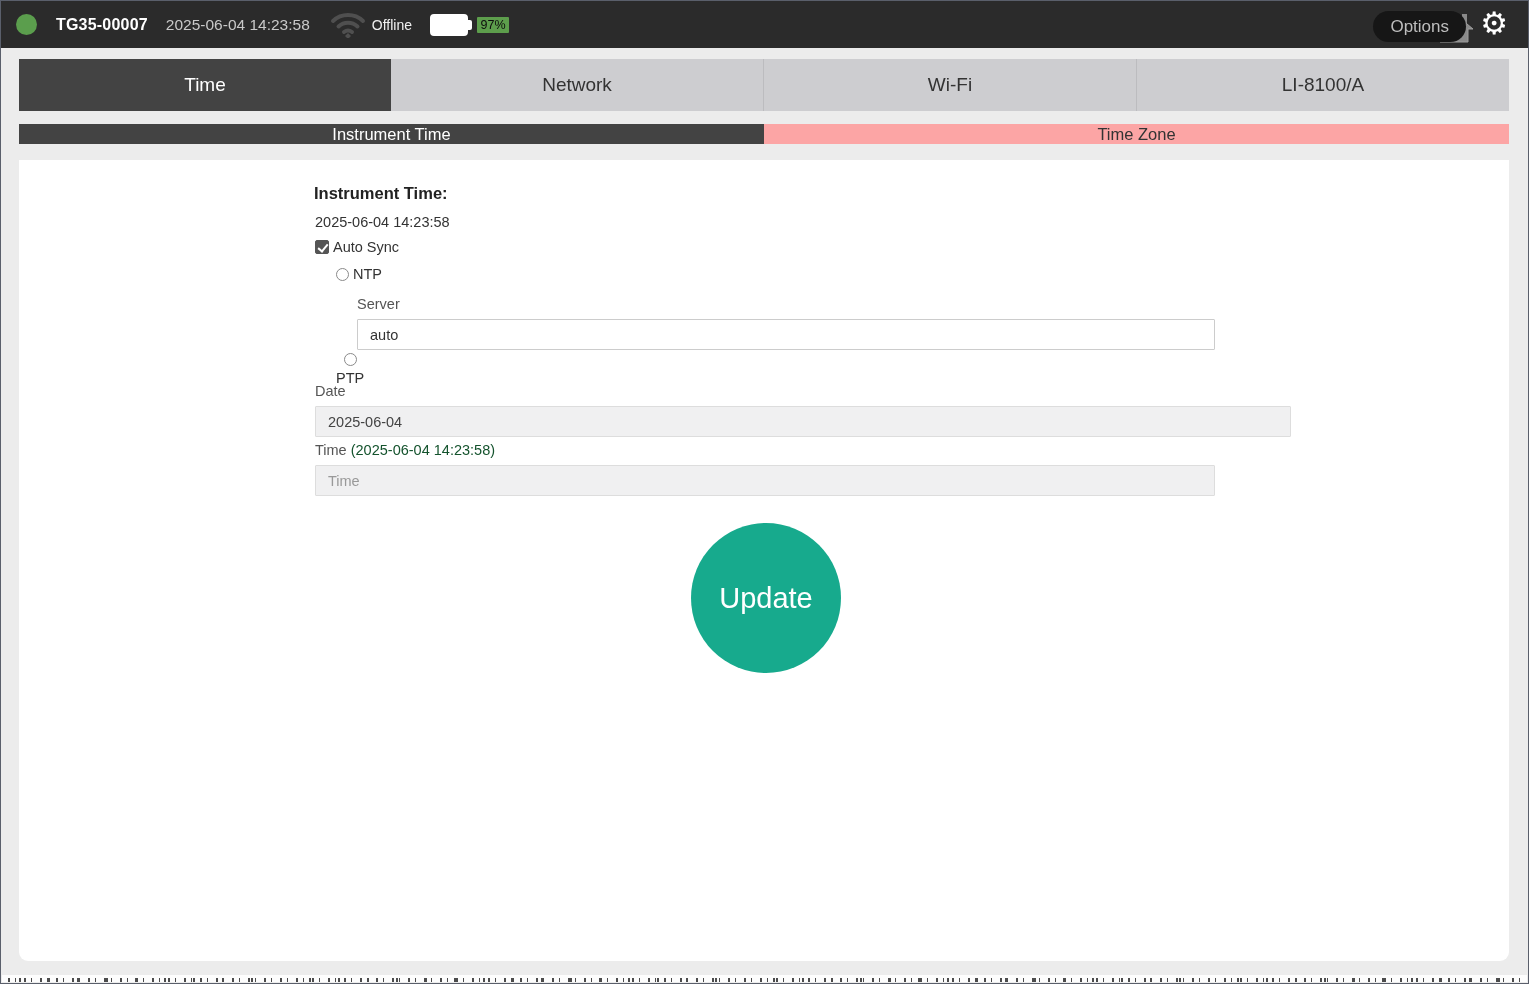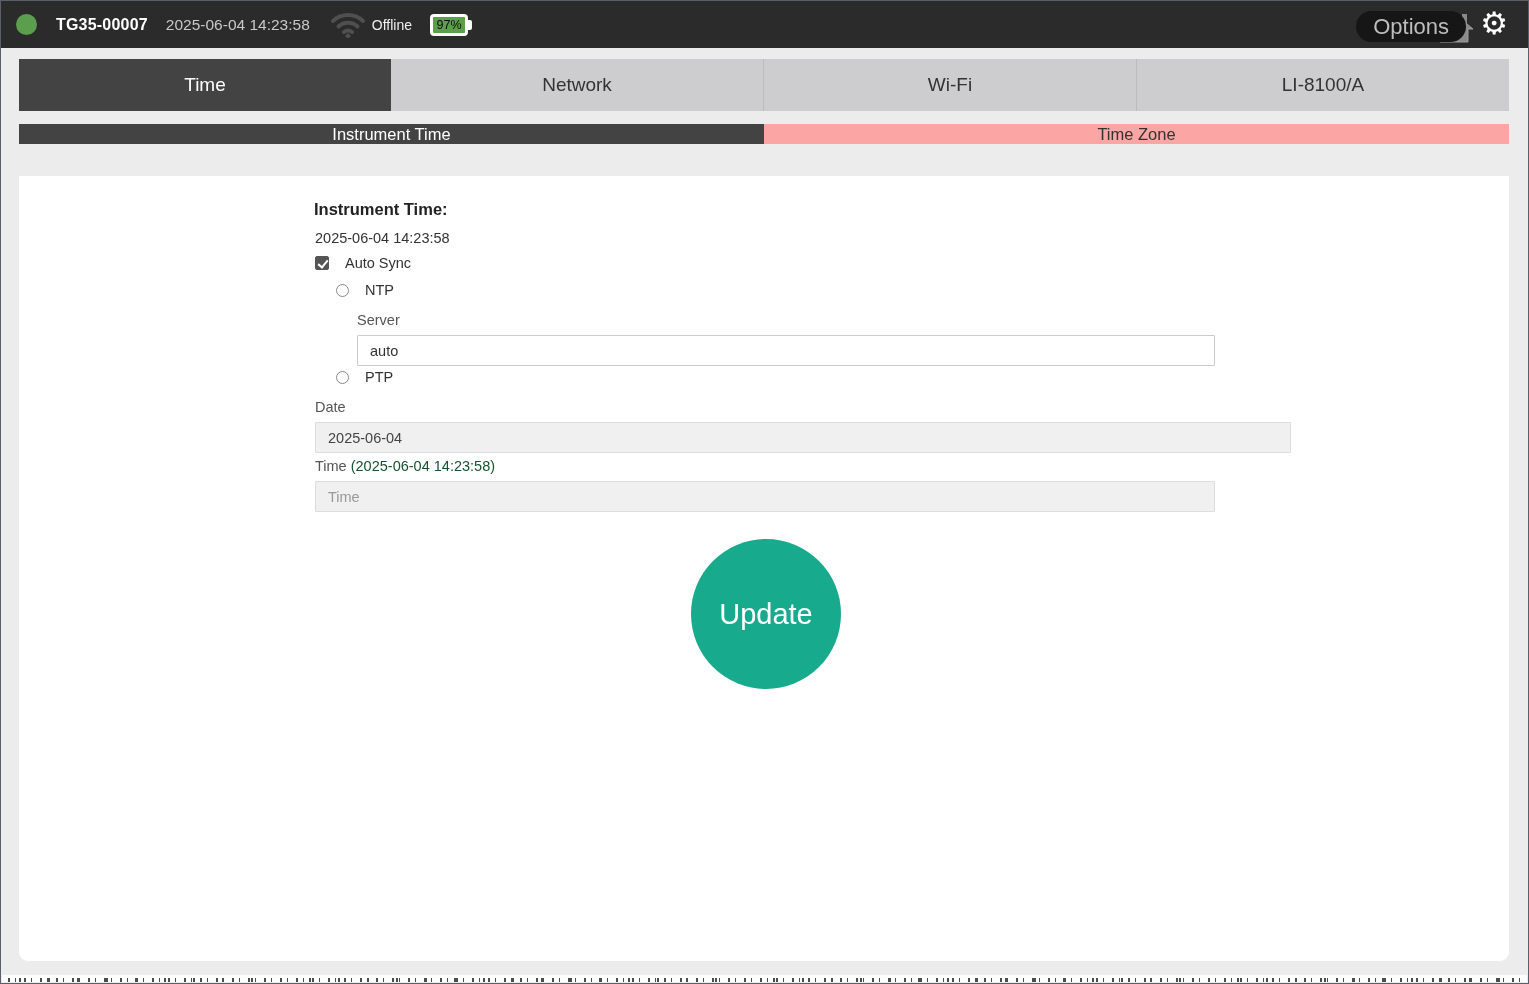--- a/index.html
+++ b/index.html
@@ -16,29 +16,29 @@
     position:absolute; top:0; left:0; right:0; height:47px;
     background:#2b2b2b; display:flex; align-items:center;
   }
   .status-dot { width:21px; height:21px; border-radius:50%; background:#5b9e4d; margin-left:15px; flex:0 0 auto; }
   .device-name { color:#ffffff; font-weight:bold; font-size:16px; margin-left:19px; letter-spacing:.2px; }
   .timestamp { color:#c9c9c9; font-size:15.5px; margin-left:18px; }
   .wifi-icon { margin-left:20px; display:flex; align-items:center; }
   .wifi-status { color:#f0f0f0; font-size:14px; margin-left:6px; }
   .battery { margin-left:18px; position:relative; width:38px; height:22px; border:2px solid #ffffff; border-radius:4px; background:#fff; padding:1px; }
   .battery::after { content:""; position:absolute; right:-6px; top:4px; width:4px; height:10px; background:#ffffff; border-radius:0 2px 2px 0; }
-  .battery-fill { width:100%; height:100%; background:#5d9e4c; display:flex; align-items:center; justify-content:center; font-size:12.5px; color:#0d0d0d; border-radius:1px; }
+  .battery-fill { width:100%; height:100%; background:#5d9e4c; display:flex; align-items:center; justify-content:center; font-size:12.5px; color:#0d0d0d; border-radius:1px;margin-left:44px; }
 
   .topbar-right { margin-left:auto; position:relative; height:47px; width:160px; }
   .home-icon { position:absolute; right:52px; top:10px; }
   .options-pill {
     position:absolute; right:62px; top:10px; z-index:2;
     background:#161616; color:#bdbdbd; border:none;
     height:31px; padding:0 17px; border-radius:16px;
-    font-size:22px; font-family:"Liberation Sans", sans-serif; cursor:pointer;
+    font-size:17px; font-family:"Liberation Sans", sans-serif; cursor:pointer;
   }
   .gear-icon { position:absolute; right:20px; top:2px; color:#ffffff; font-size:31px; line-height:42px; cursor:pointer; }
 
   
   .tabbar {
     position:absolute; top:58px; left:18px; right:19px; height:52px;
     display:flex; background:#cdcdd0;
   }
   .tab {
     flex:1; display:flex; align-items:center; justify-content:center;
@@ -54,29 +54,29 @@
   }
   .subtab {
     flex:1; display:flex; align-items:center; justify-content:center;
     font-size:16.5px; color:#333; cursor:pointer;
   }
   .subtab.active { background:#434343; color:#ffffff; }
 
   
   .panel {
     position:absolute; top:159px; left:18px; right:19px; bottom:22px;
-    background:#ffffff; border-radius:0 0 9px 9px;margin-top:16px;
+    background:#ffffff; border-radius:0 0 9px 9px;
   }
   .form-heading { position:absolute; left:295px; top:24px; font-size:16.5px; font-weight:bold; color:#222; }
   .current-time { position:absolute; left:296px; top:54px; font-size:14.5px; color:#333; }
 
-  .check-row { position:absolute; display:flex; align-items:center; gap:16px; font-size:14.5px; color:#333; }
+  .check-row { position:absolute; display:flex; align-items:center; gap:4px; font-size:14.5px; color:#333; }
   .row-autosync { left:296px; top:79px; }
   .row-ntp { left:317px; top:106px; }
-  .row-ptp { left:317px; top:193px; }
+  .row-ptp { left:317px; top:193px;flex-direction:column; }
 
   input[type="checkbox"] {
     appearance:none; -webkit-appearance:none; width:14px; height:14px;
     background:#fff; border:1px solid #777; border-radius:2px; position:relative; cursor:pointer; flex:0 0 auto;
   }
   input[type="checkbox"]:checked { background:#555; border-color:#555; }
   input[type="checkbox"]:checked::after {
     content:""; position:absolute; left:4px; top:1px; width:4px; height:8px;
     border:solid #fff; border-width:0 2px 2px 0; transform:rotate(40deg);
   }

